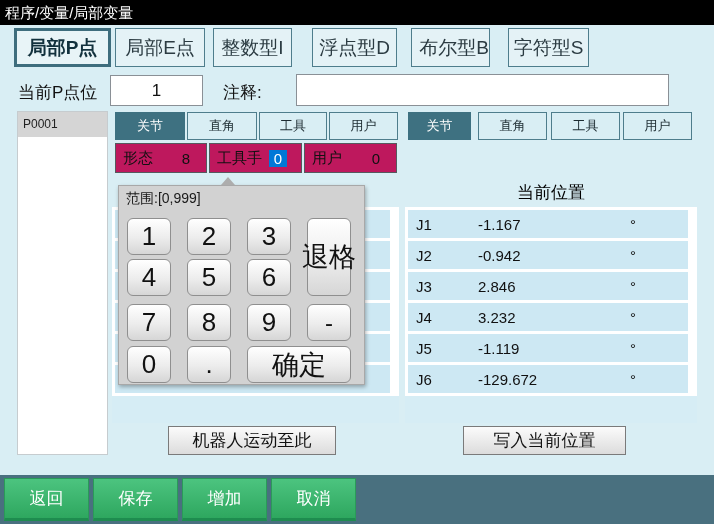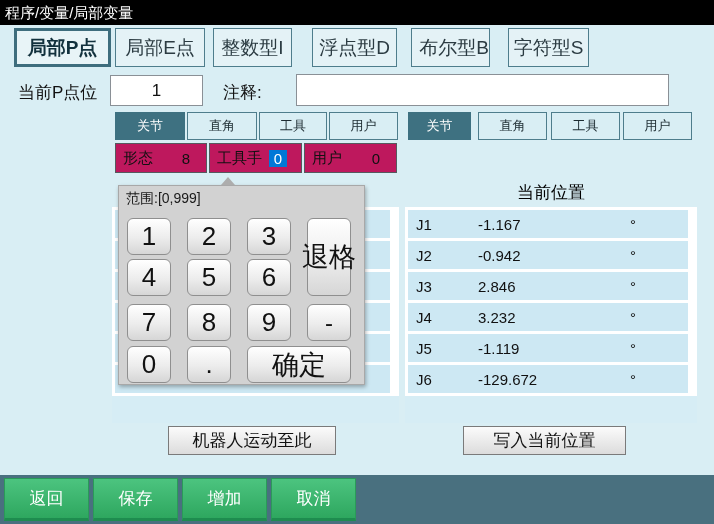--- a/index.html
+++ b/index.html
@@ -78,20 +78,23 @@
     </div>
   <div class="tab" style="left:508px;width:81px;">
       <span>字符型S</span>
     </div>
 
   <div class="lbl" style="left:18px;top:81px;">当前P点位</div>
   <input class="inp pt-inp" style="left: 110px; top: 75px; width: 93px; height: 31px;" value="1">
   <div class="lbl" style="left:223px;top:81px;">注释:</div>
   <input class="inp" style="left: 296px; top: 74px; width: 373px; height: 32px;" value="">
 
+  <div class="list">
+    <div class="list-item">P0001</div>
+  </div>
 
   <div class="coord-btn selected" style="left:115px;width:70px;">关节</div>
   <div class="coord-btn" style="left:187px;width:70px;">直角</div>
   <div class="coord-btn" style="left:259px;width:68px;">工具</div>
   <div class="coord-btn" style="left:329px;width:69px;">用户</div>
 
   <div class="field-box" style="left:115px;width:92px;">
     <span>形态</span>
     <span class="val">8</span>
   </div>

